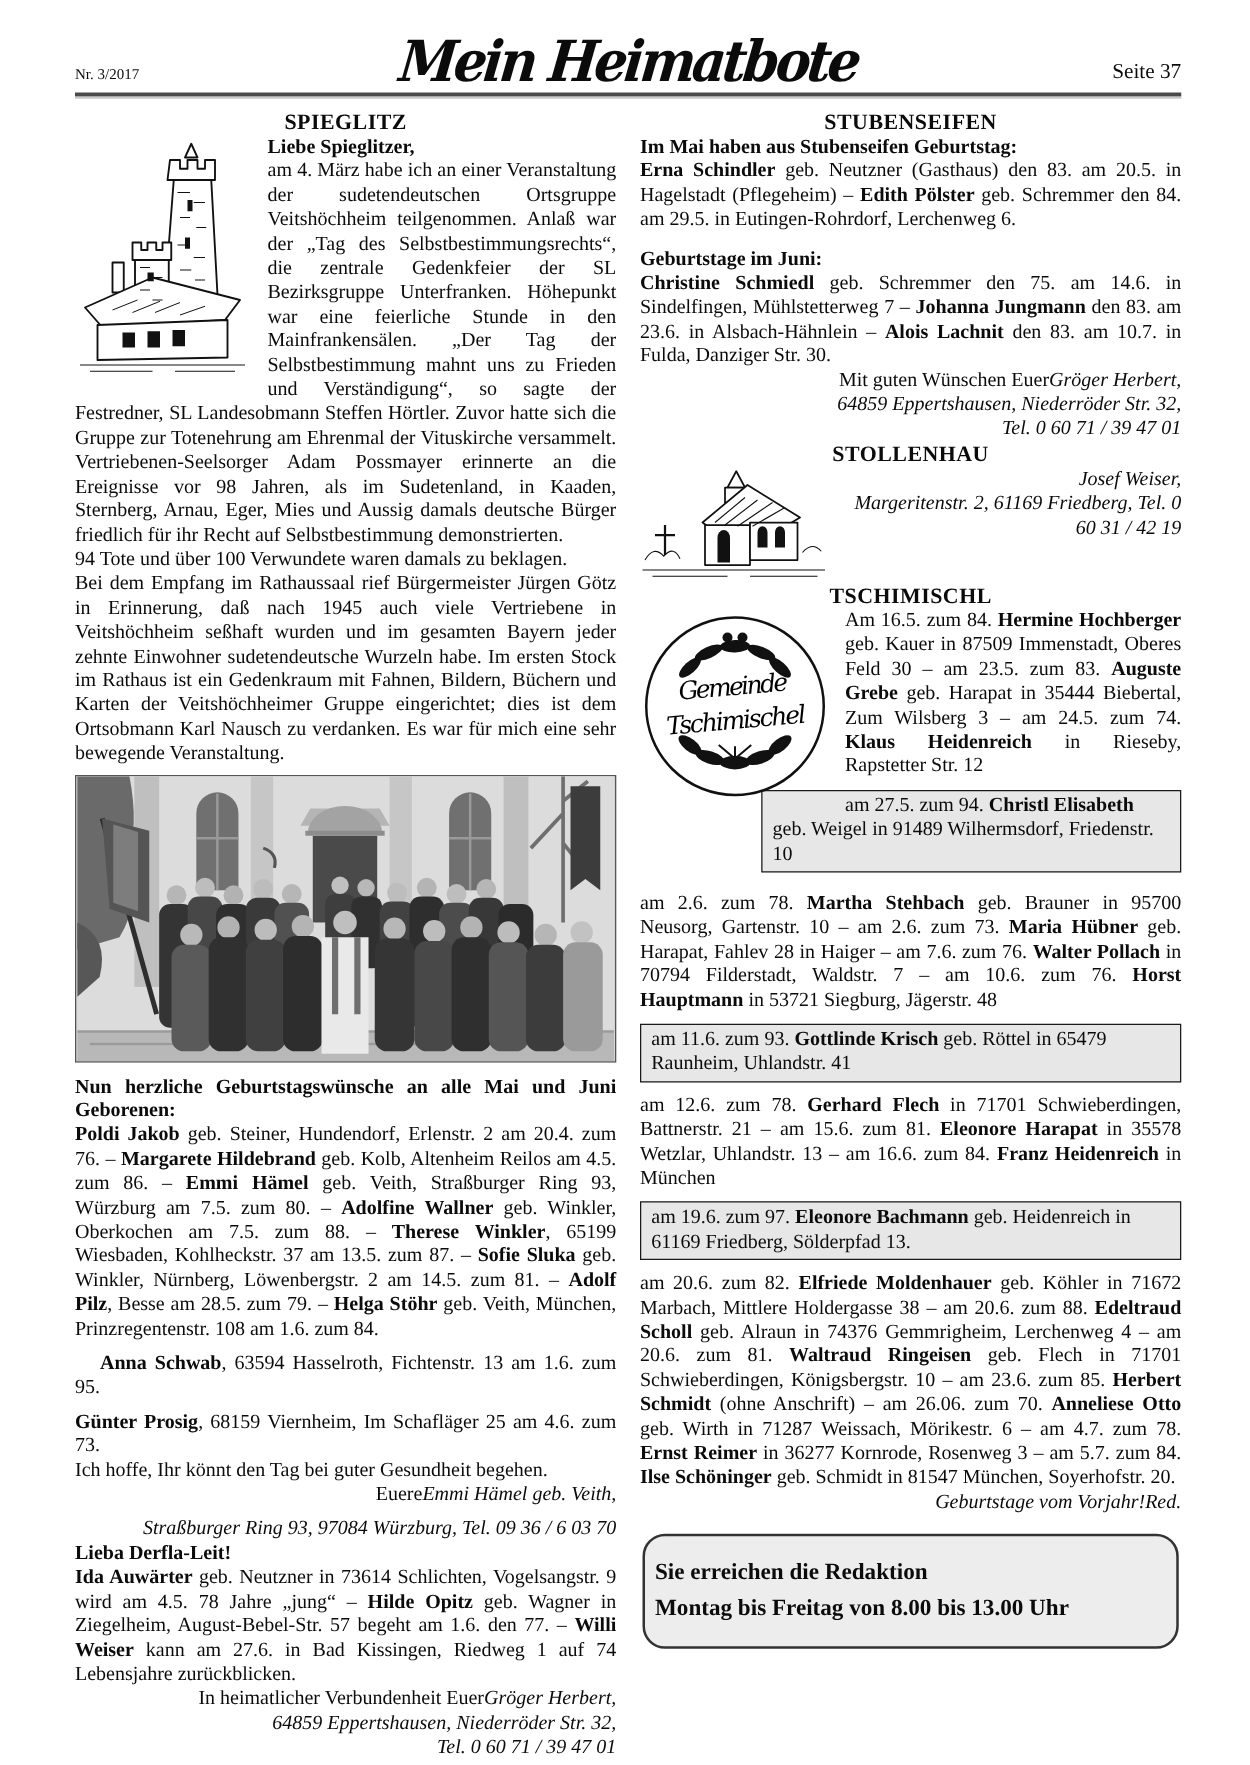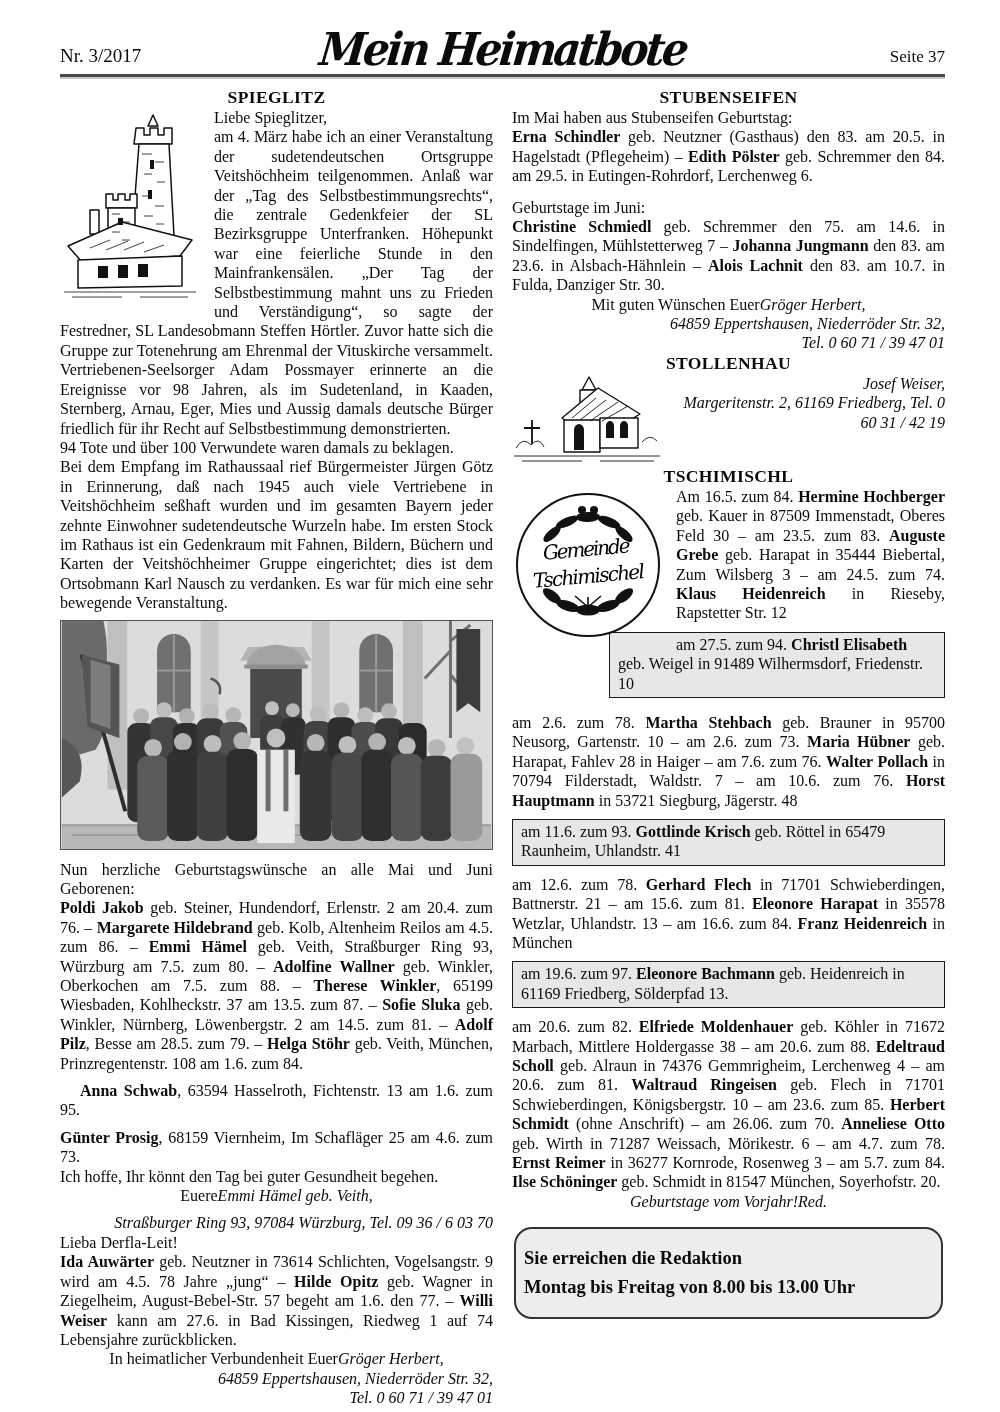--- a/index.html
+++ b/index.html
@@ -4,38 +4,38 @@
 <title>Mein Heimatbote – Seite 37</title>
 <style>
   * { box-sizing: border-box; }
   html,body { margin:0; padding:0; background:#888; }
   .page {
     width:1000px; height:1412px; margin:0 auto; background:#ffffff;
     font-family:"Liberation Serif", serif; color:#0b0b0b; position:relative; overflow:hidden;
   }
   
   .hdr { position:relative; height:74px; margin:0 55px 0 60px; }
-  .hdr .issue  { position:absolute; left:0;  bottom:7px; font-size:19px; }
+  .hdr .issue  { position:absolute; left:0;  bottom:7px; font-size:12px; }
   .hdr .pageno { position:absolute; right:0; bottom:7px; font-size:17px; }
   .hdr .masthead {
     position:absolute; left:50%; bottom:0;
     transform:translateX(-50%) skewX(-6deg) scaleY(1.08);
     font-family:"DejaVu Serif", serif; font-weight:bold; font-style:italic;
     font-size:42px; letter-spacing:-3px; white-space:nowrap;
   }
   .hdr-rule { height:3px; background:#4a4a4a; margin:0 55px 0 60px; box-shadow:0 2px 0 #c9c9c9; }
   
   .cols { display:flex; gap:19px; margin:10px 55px 0 60px; }
   .col { width:433px; }
   h2.head { font-size:17.5px; font-weight:bold; text-align:center; letter-spacing:.4px; margin:0; }
   p, .line { margin:0; font-size:16px; line-height:19.4px; text-align:justify; }
-  .bold { font-weight:normal; }
+  .bold { font-weight:bold; }
   .it { font-style:italic; }
   .right { text-align:right; }
-  .sigrow { display:flex; justify-content:center; font-size:16px; line-height:19.4px;font-family:Liberation Serif, serif; }
+  .sigrow { display:flex; justify-content:flex-end; font-size:16px; line-height:19.4px;font-family:Liberation Serif, serif; }
   .clear { clear:both; }
   .float-art { float:left; margin:2px 12px 2px 0; }
   .photo { width:433px; margin-top:7px; border:1px solid #555; line-height:0; background:#d4d4d4; }
   .graybox { background:#e7e7e7; border:1.5px solid #1a1a1a; padding:2px 8px 4px; margin:9px 0; }
   .graybox p { text-align:left; }
   .note {
     border:2px solid #333; border-radius:18px; background:#ededed;
     margin:16px 2px 0; padding:15px 8px; 
     font-weight:bold; font-size:18.5px; line-height:29px;
   }

